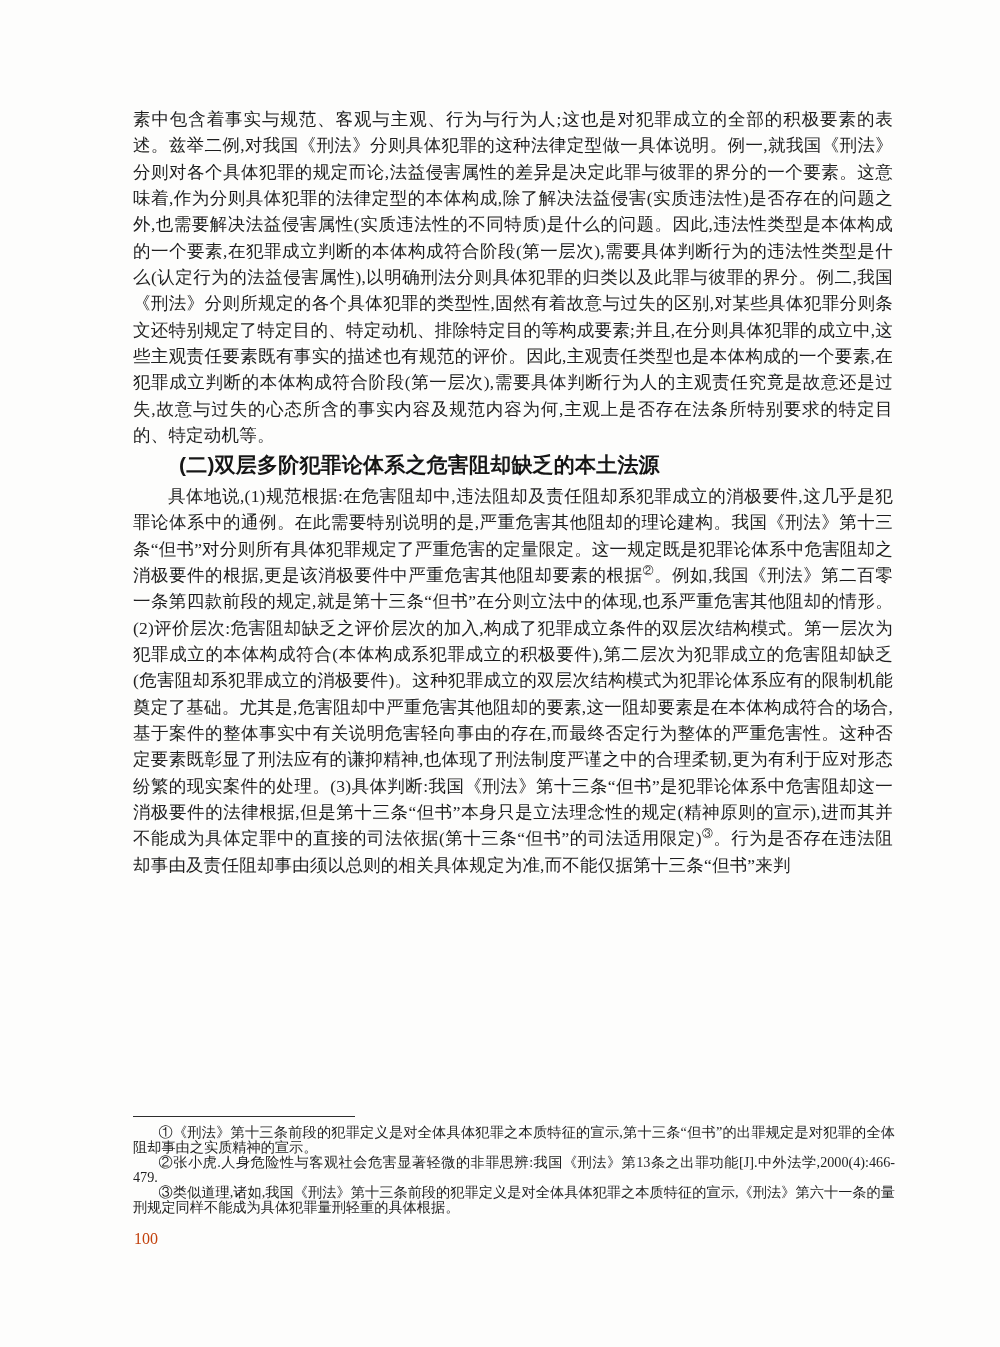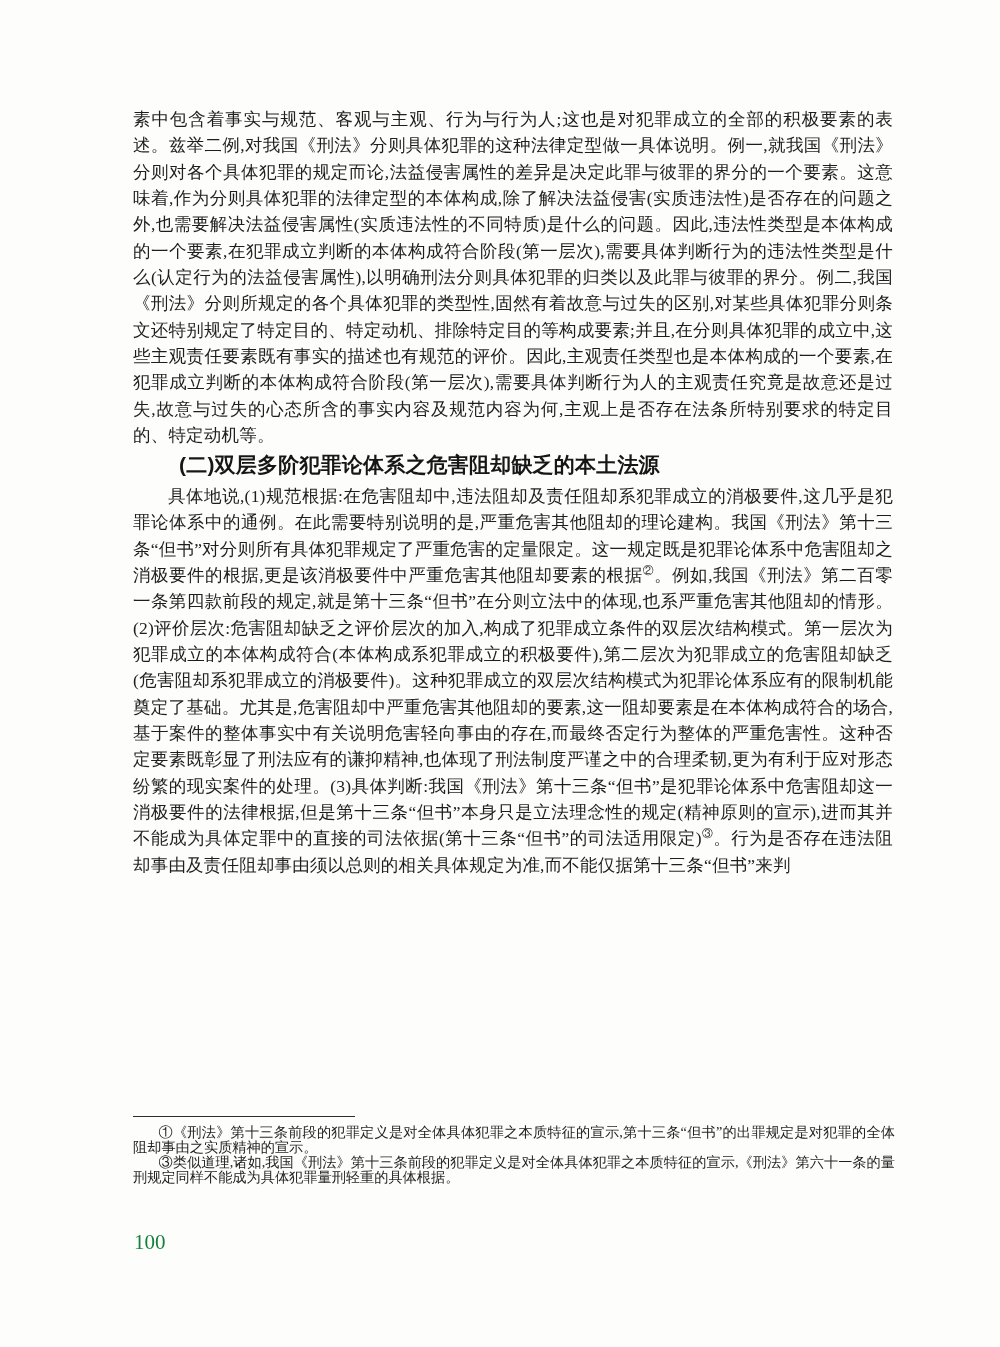--- a/index.html
+++ b/index.html
@@ -69,37 +69,38 @@
   }
   .footnote {
     margin: 0;
     padding: 0;
     text-indent: 1.8em;
   }
   .page-number {
     position: absolute;
     left: 134px;
     top: 1230px;
-    font-size: 21px;
-    color: #15803d;
+    font-size: 16px;
+    color: #c2410c;
   }
 </style>
 </head>
 <body>
 
 <div class="page">
 
   <div class="body-text">
     <p class="para no-indent rich">素中包含着事实与规范、客观与主观、行为与行为人;这也是对犯罪成立的全部的积极要素的表述。兹举二例,对我国《刑法》分则具体犯罪的这种法律定型做一具体说明。例一,就我国《刑法》分则对各个具体犯罪的规定而论,法益侵害属性的差异是决定此罪与彼罪的界分的一个要素。这意味着,作为分则具体犯罪的法律定型的本体构成,除了解决法益侵害(实质违法性)是否存在的问题之外,也需要解决法益侵害属性(实质违法性的不同特质)是什么的问题。因此,违法性类型是本体构成的一个要素,在犯罪成立判断的本体构成符合阶段(第一层次),需要具体判断行为的违法性类型是什么(认定行为的法益侵害属性),以明确刑法分则具体犯罪的归类以及此罪与彼罪的界分。例二,我国《刑法》分则所规定的各个具体犯罪的类型性,固然有着故意与过失的区别,对某些具体犯罪分则条文还特别规定了特定目的、特定动机、排除特定目的等构成要素;并且,在分则具体犯罪的成立中,这些主观责任要素既有事实的描述也有规范的评价。因此,主观责任类型也是本体构成的一个要素,在犯罪成立判断的本体构成符合阶段(第一层次),需要具体判断行为人的主观责任究竟是故意还是过失,故意与过失的心态所含的事实内容及规范内容为何,主观上是否存在法条所特别要求的特定目的、特定动机等。</p>
     <h3 class="section-heading">(二)双层多阶犯罪论体系之危害阻却缺乏的本土法源</h3>
     <p class="para rich">具体地说,(1)规范根据:在危害阻却中,违法阻却及责任阻却系犯罪成立的消极要件,这几乎是犯罪论体系中的通例。在此需要特别说明的是,严重危害其他阻却的理论建构。我国《刑法》第十三条“但书”对分则所有具体犯罪规定了严重危害的定量限定。这一规定既是犯罪论体系中危害阻却之消极要件的根据,更是该消极要件中严重危害其他阻却要素的根据<sup>②</sup>。例如,我国《刑法》第二百零一条第四款前段的规定,就是第十三条“但书”在分则立法中的体现,也系严重危害其他阻却的情形。(2)评价层次:危害阻却缺乏之评价层次的加入,构成了犯罪成立条件的双层次结构模式。第一层次为犯罪成立的本体构成符合(本体构成系犯罪成立的积极要件),第二层次为犯罪成立的危害阻却缺乏(危害阻却系犯罪成立的消极要件)。这种犯罪成立的双层次结构模式为犯罪论体系应有的限制机能奠定了基础。尤其是,危害阻却中严重危害其他阻却的要素,这一阻却要素是在本体构成符合的场合,基于案件的整体事实中有关说明危害轻向事由的存在,而最终否定行为整体的严重危害性。这种否定要素既彰显了刑法应有的谦抑精神,也体现了刑法制度严谨之中的合理柔韧,更为有利于应对形态纷繁的现实案件的处理。(3)具体判断:我国《刑法》第十三条“但书”是犯罪论体系中危害阻却这一消极要件的法律根据,但是第十三条“但书”本身只是立法理念性的规定(精神原则的宣示),进而其并不能成为具体定罪中的直接的司法依据(第十三条“但书”的司法适用限定)<sup>③</sup>。行为是否存在违法阻却事由及责任阻却事由须以总则的相关具体规定为准,而不能仅据第十三条“但书”来判</p>
   </div>
 
   <div class="footnote-rule"></div>
 
   <div class="footnotes">
     <p class="footnote"><span>①</span><span>《刑法》第十三条前段的犯罪定义是对全体具体犯罪之本质特征的宣示,第十三条“但书”的出罪规定是对犯罪的全体阻却事由之实质精神的宣示。</span></p>
+    <p class="footnote"><span>②</span><span>张小虎.人身危险性与客观社会危害显著轻微的非罪思辨:我国《刑法》第13条之出罪功能[J].中外法学,2000(4):466-479.</span></p>
     <p class="footnote"><span>③</span><span>类似道理,诸如,我国《刑法》第十三条前段的犯罪定义是对全体具体犯罪之本质特征的宣示,《刑法》第六十一条的量刑规定同样不能成为具体犯罪量刑轻重的具体根据。</span></p>
   </div>
 
   <div class="page-number">100</div>
 
 </div>
 
 </body></html>

